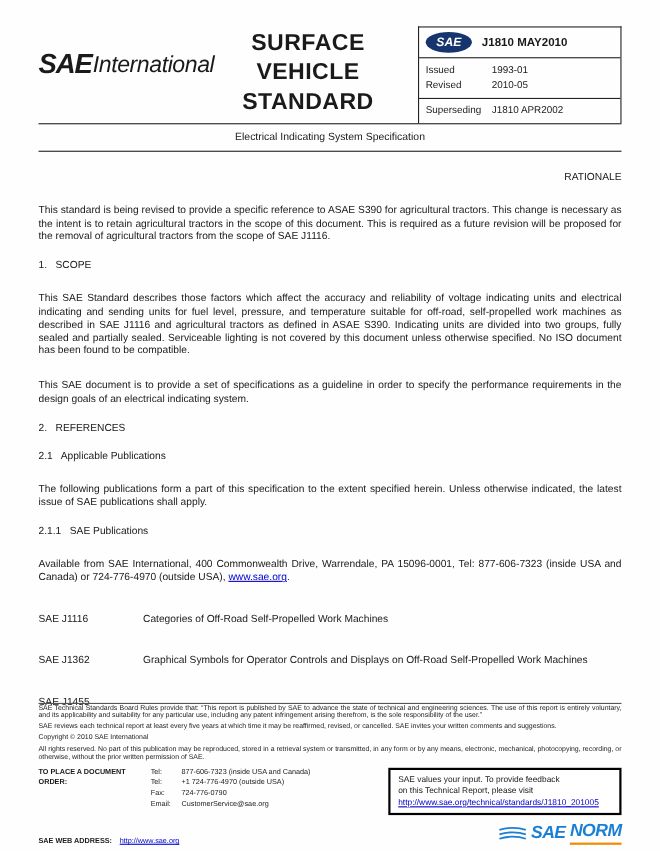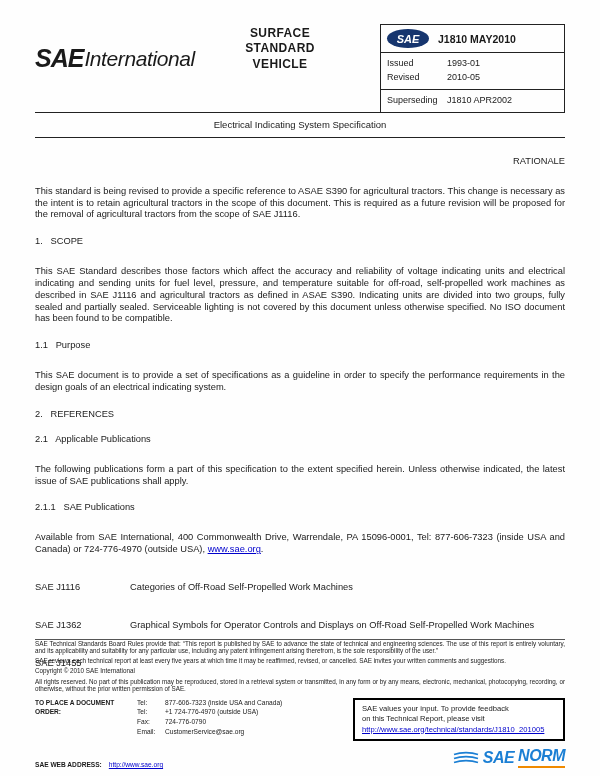--- a/index.html
+++ b/index.html
@@ -14,21 +14,21 @@
     padding: 24px 35px 0 35px;
     overflow: hidden;
   }
 
   
   .header { display: flex; align-items: stretch; border-bottom: 1px solid #222; }
   .logo-block { width: 145px; display: flex; align-items: center; padding-bottom: 18px; }
   .logo-sae { font-size: 25px; font-weight: bold; font-style: italic; letter-spacing: -1px; }
   .logo-intl { font-size: 21px; font-style: italic; letter-spacing: -0.4px; margin-left: 1px; }
   .title-block { flex: 1; text-align: center; padding-top: 2px; }
-  .title-line { font-size: 12px; font-weight: bold; line-height: 1.28; letter-spacing: 0.4px; }
+  .title-line { font-size: 21px; font-weight: bold; line-height: 1.28; letter-spacing: 0.4px; }
   .meta-box { width: 185px; border: 1px solid #222; border-bottom: none; font-size: 9px; }
   .meta-row { padding: 4px 6px; }
   .meta-row + .meta-row { border-top: 1px solid #222; }
   .meta-row-top { display: flex; align-items: center; gap: 9px; }
   .sae-badge {
     display: inline-flex; align-items: center; justify-content: center;
     width: 42px; height: 19px; border-radius: 50%;
     background: var(--badge-navy, #16356e); color: #fff;
     font-weight: bold; font-style: italic; font-size: 11px;
   }
@@ -71,22 +71,22 @@
 
 <div class="page">
 
   <div class="header">
     <div class="logo-block">
       <span class="logo-sae">SAE</span>
         <span class="logo-intl">International</span>
     </div>
     <div class="title-block">
       <div class="title-line">SURFACE</div>
+      <div class="title-line">VEHICLE</div>
       <div class="title-line">STANDARD</div>
-      <div class="title-line">VEHICLE</div>
     </div>
     <div class="meta-box">
       <div class="meta-row meta-row-top">
         <span class="sae-badge">SAE</span>
         <span class="doc-code">J1810 MAY2010</span>
       </div>
       <div class="meta-row">
         <div class="date-line">
           <span class="date-label">Issued</span>
           <span>1993-01</span>
@@ -107,21 +107,20 @@
 
   <div class="subtitle-bar">Electrical Indicating System Specification</div>
 
   <div class="main">
     <div class="center-heading">RATIONALE</div>
     <p class="para">This standard is being revised to provide a specific reference to ASAE S390 for agricultural tractors.  This change is necessary as the intent is to retain agricultural tractors in the scope of this document.  This is required as a future revision will be proposed for the removal of agricultural tractors from the scope of SAE J1116.</p>
 
     <div class="heading">1.   SCOPE</div>
     <p class="para">This SAE Standard describes those factors which affect the accuracy and reliability of voltage indicating units and electrical indicating and sending units for fuel level, pressure, and temperature suitable for off-road, self-propelled work machines as described in SAE J1116 and agricultural tractors as defined in ASAE S390.  Indicating units are divided into two groups, fully sealed and partially sealed.  Serviceable lighting is not covered by this document unless otherwise specified.  No ISO document has been found to be compatible.</p>
 
-    <div class="heading">1.1   Purpose</div>
     <p class="para">This SAE document is to provide a set of specifications as a guideline in order to specify the performance requirements in the design goals of an electrical indicating system.</p>
 
     <div class="heading">2.   REFERENCES</div>
 
     <div class="heading">2.1   Applicable Publications</div>
     <p class="para">The following publications form a part of this specification to the extent specified herein. Unless otherwise indicated, the latest issue of SAE publications shall apply.</p>
 
     <div class="heading">2.1.1   SAE Publications</div>
     <p class="para"><span>Available from SAE International, 400 Commonwealth Drive, Warrendale, PA 15096-0001, Tel: 877-606-7323 (inside USA and Canada) or 724-776-4970 (outside USA), </span><a class="link">www.sae.org</a><span>.</span></p>
 

